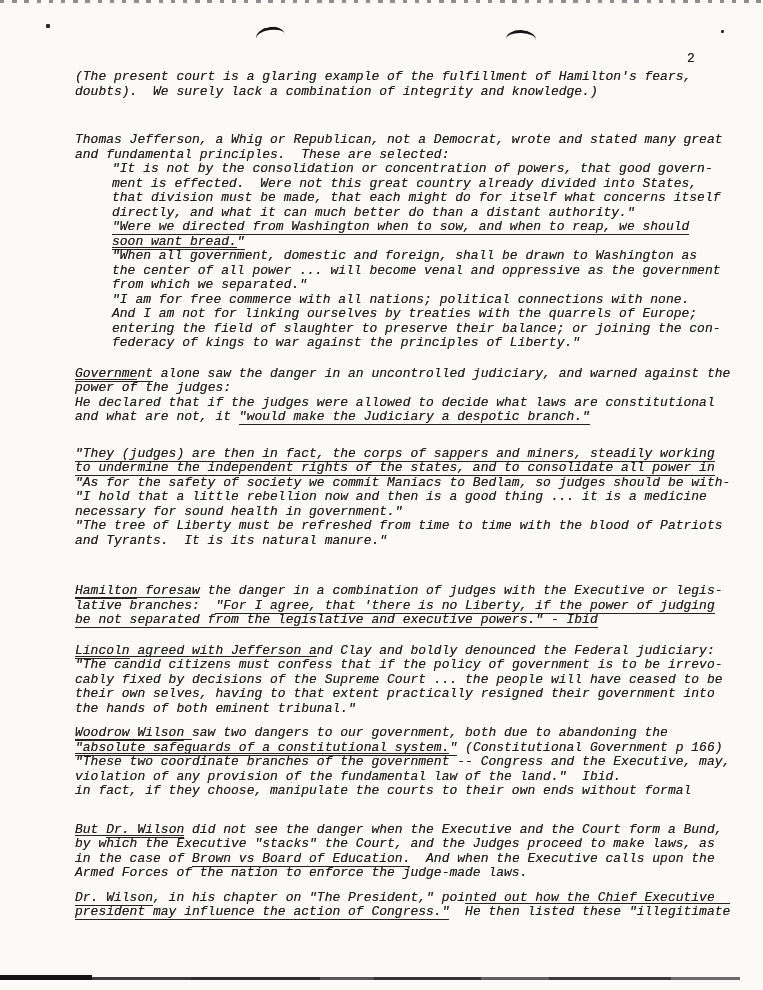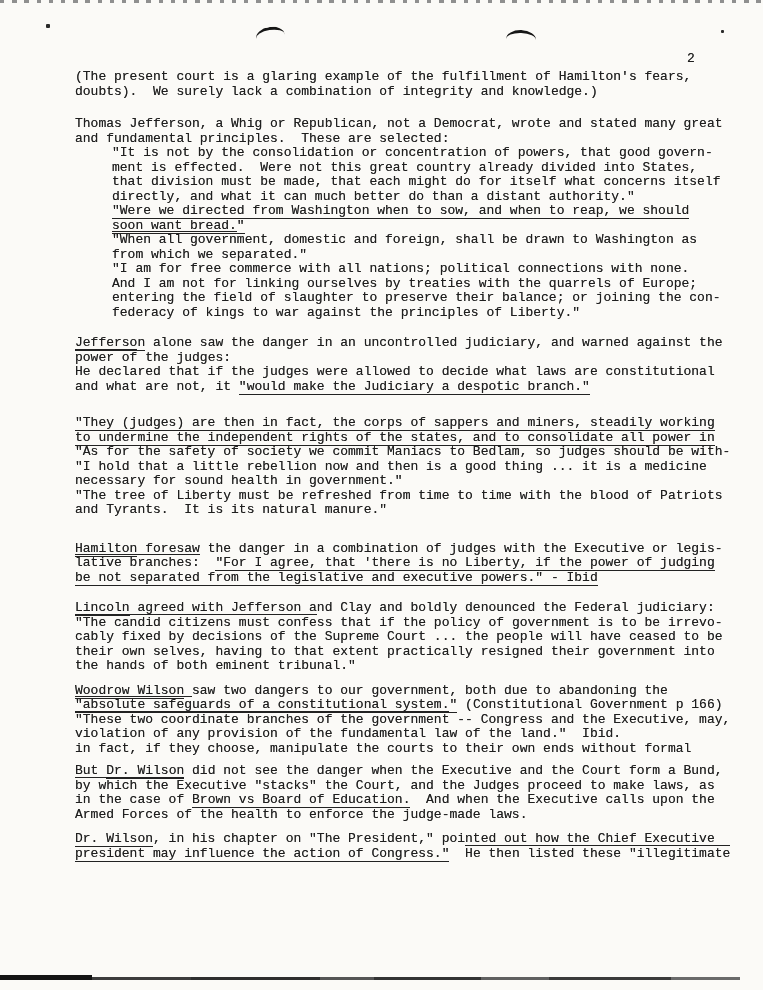--- a/index.html
+++ b/index.html
@@ -22,30 +22,30 @@
   .speck-b{left:721px;top:30px;width:3px;height:3px;}
   .arc{
     position:absolute;height:16px;
     border-top:3.5px solid #161616;
     border-radius:100% 100% 0 0 / 100% 100% 0 0;
   }
   .arc-left{left:256px;top:27px;width:29px;transform:rotate(-9deg);}
   .arc-right{left:506px;top:30px;width:30px;transform:rotate(2deg);}
   .page-number{position:absolute;left:687px;top:51px;}
   .content{position:absolute;left:75px;top:70px;width:672px;}
-  .para{margin:0;}
+  .para{margin:0;font-style:italic;}
   .para.indent{padding-left:37px;}
   
-  .para:nth-child(2){margin-top:18px;}
+  .para:nth-child(2){margin-top:34px;}
   .para:nth-child(7){margin-top:16px;}
   .para:nth-child(8){margin-top:22px;}
-  .para:nth-child(9){margin-top:24px;}
+  .para:nth-child(9){margin-top:36px;}
   .para:nth-child(10){margin-top:16px;}
   .para:nth-child(11){margin-top:10px;}
-  .para:nth-child(12){margin-top:8px;}
+  .para:nth-child(12){margin-top:24px;}
   .para:nth-child(13){margin-top:10px;}
   .line{white-space:pre;line-height:14.5px;height:14.5px;}
   .seg{display:inline;}
   .u{border-bottom:1.5px solid #222;}
   .o{border-top:1.5px solid #222;}
   .pad{display:inline-block;height:11px;vertical-align:text-bottom;}
   .scan-streak{
     position:absolute;left:0;top:977px;width:763px;height:2.5px;
     background:linear-gradient(90deg,
       #111 0 11%, #3c3c3c 11% 25%, #2e2e2e 25% 42%, #555 42% 49%,
@@ -77,30 +77,31 @@
         <div class="line"><span class="seg">ment is effected.  Were not this great country already divided into States,</span></div>
         <div class="line"><span class="seg">that division must be made, that each might do for itself what concerns itself</span></div>
         <div class="line"><span class="seg">directly, and what it can much better do than a distant authority."</span></div>
       </div>
       <div class="para indent">
         <div class="line"><span class="seg u">"Were we directed from Washington when to sow, and when to reap, we should</span></div>
         <div class="line"><span class="seg u">soon want bread."</span></div>
       </div>
       <div class="para indent">
         <div class="line"><span class="seg o">"When all govern</span><span class="seg">ment, domestic and foreign, shall be drawn to Washington as</span></div>
+        <div class="line"><span class="seg">the center of all power ... will become venal and oppressive as the government</span></div>
         <div class="line"><span class="seg">from which we separated."</span></div>
       </div>
       <div class="para indent">
         <div class="line"><span class="seg">"I am for free commerce with all nations; political connections with none.</span></div>
         <div class="line"><span class="seg">And I am not for linking ourselves by treaties with the quarrels of Europe;</span></div>
         <div class="line"><span class="seg">entering the field of slaughter to preserve their balance; or joining the con-</span></div>
         <div class="line"><span class="seg">federacy of kings to war against the principles of Liberty."</span></div>
       </div>
       <div class="para">
-        <div class="line"><span class="seg u">Jefferson</span><span class="seg"> alone saw the danger in an uncontrolled judiciary, and warned against the</span></div>
+        <div class="line"><span class="seg u">Government</span><span class="seg"> alone saw the danger in an uncontrolled judiciary, and warned against the</span></div>
         <div class="line"><span class="seg o">power of</span><span class="seg"> the judges:</span></div>
         <div class="line"><span class="seg">He declared that if the judges were allowed to decide what laws are constitutional</span></div>
         <div class="line"><span class="seg">and what are not, it </span><span class="seg u">"would make the Judiciary a despotic branch."</span></div>
       </div>
       <div class="para">
         <div class="line"><span class="seg u">"They (judges) are then in fact, the corps of sappers and miners, steadily working</span></div>
         <div class="line"><span class="seg u">to undermine the independent rights of the states, and to consolidate all power in</span></div>
         <div class="line"><span class="seg">"As for the safety of society we commit Maniacs to Bedlam, so judges should be with-</span></div>
         <div class="line"><span class="seg">"I hold that a little rebellion now and then is a good thing ... it is a medicine</span></div>
         <div class="line"><span class="seg">necessary for sound health in government."</span></div>
@@ -123,21 +124,21 @@
         <div class="line"><span class="seg u">Woodrow Wilson</span><span class="seg"> saw two dangers to our government, both due to abandoning the</span></div>
         <div class="line"><span class="seg u o">"absolute safeg</span><span class="seg u">uards of a constitutional system."</span><span class="seg"> (Constitutional Government p 166)</span></div>
         <div class="line"><span class="seg o">"These two coordinate branches of the government</span><span class="seg"> -- Congress and the Executive, may,</span></div>
         <div class="line"><span class="seg">violation of any provision of the fundamental law of the land."  Ibid.</span></div>
         <div class="line"><span class="seg">in fact, if they choose, manipulate the courts to their own ends without formal</span></div>
       </div>
       <div class="para">
         <div class="line"><span class="seg">But </span><span class="seg u">Dr. Wilson</span><span class="seg"> did not see the danger when the Executive and the Court form a Bund,</span></div>
         <div class="line"><span class="seg o">by which the E</span><span class="seg">xecutive "stacks" the Court, and the Judges proceed to make laws, as</span></div>
         <div class="line"><span class="seg">in the case of </span><span class="seg u">Brown vs Board of Education.</span><span class="seg">  And when the Executive calls upon the</span></div>
-        <div class="line"><span class="seg">Armed Forces of the health to enforce the judge-made laws.</span></div>
+        <div class="line"><span class="seg">Armed Forces of the nation to enforce the judge-made laws.</span></div>
       </div>
       <div class="para">
         <div class="line"><span class="seg u">Dr. Wilson</span><span class="seg">, in his chapter on "The President," pointed out how the Chief Executive</span></div>
         <div class="line"><span class="seg u">president may influence the action of Congress."</span><span class="seg">  </span><span class="seg o">He then listed these "illegitimate</span></div>
       </div>
     </div>
   <div class="scan-streak"></div>
   <div class="scan-streak-heavy"></div>
 </div>
 

